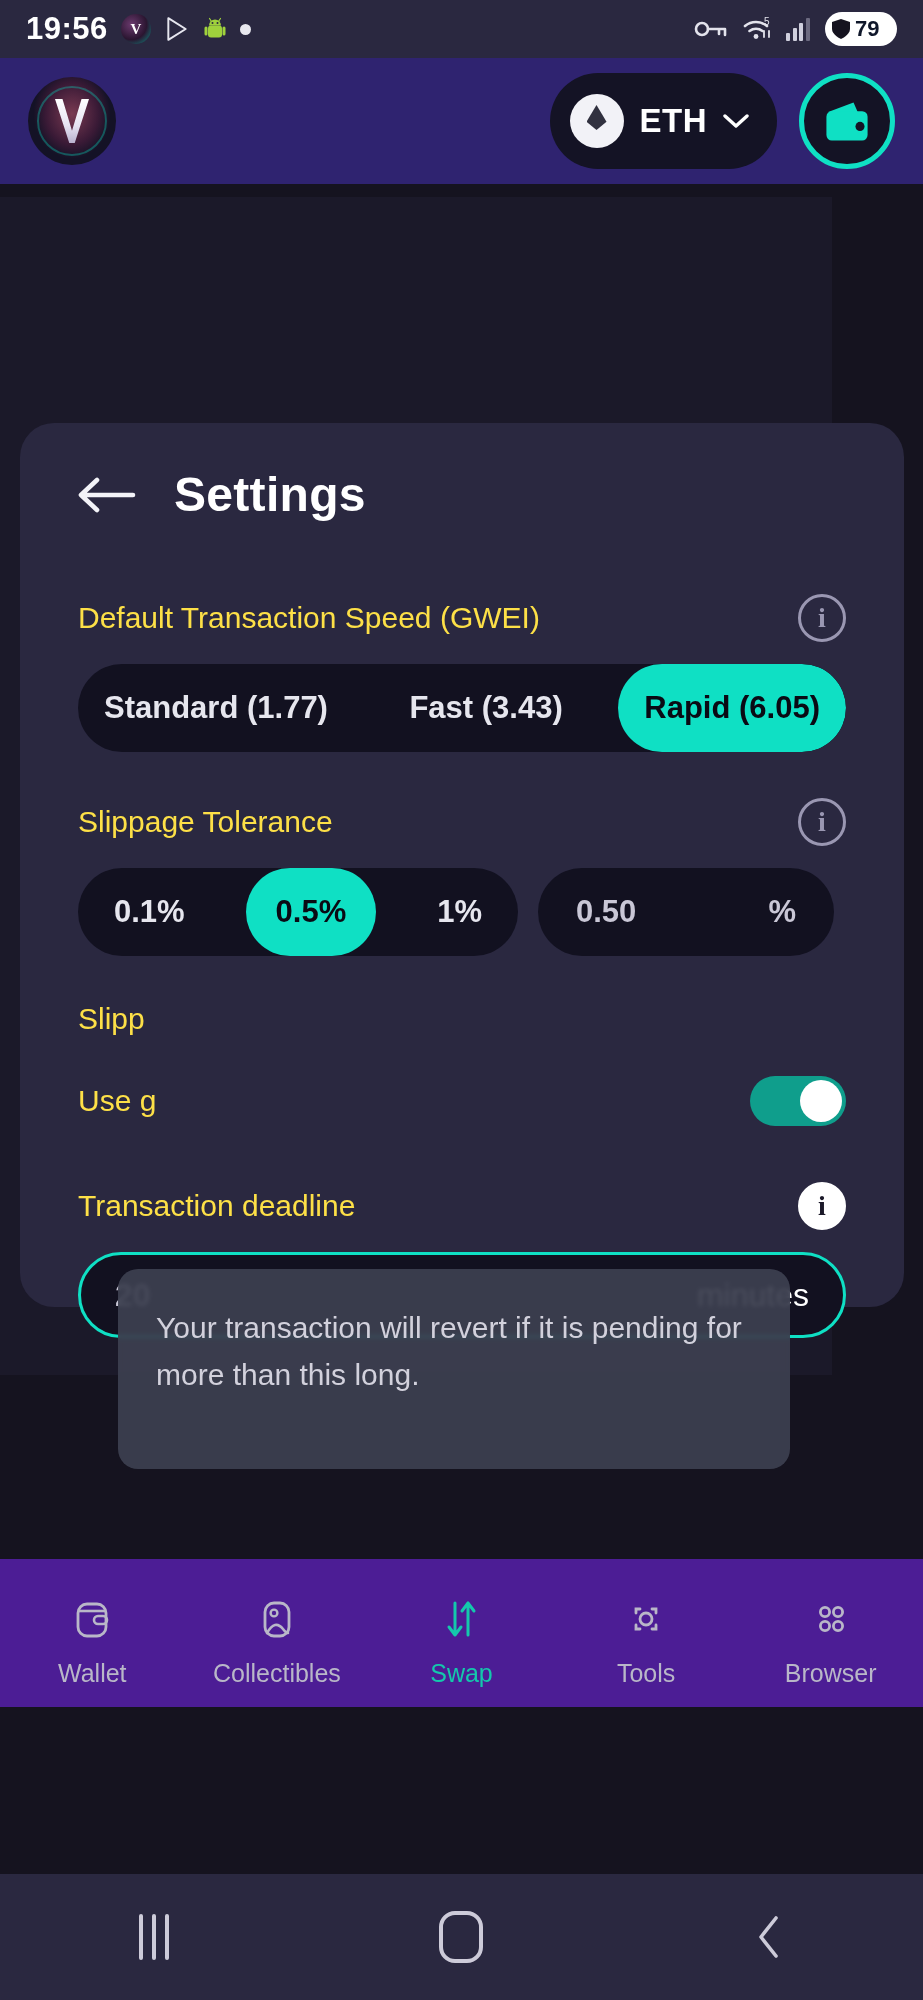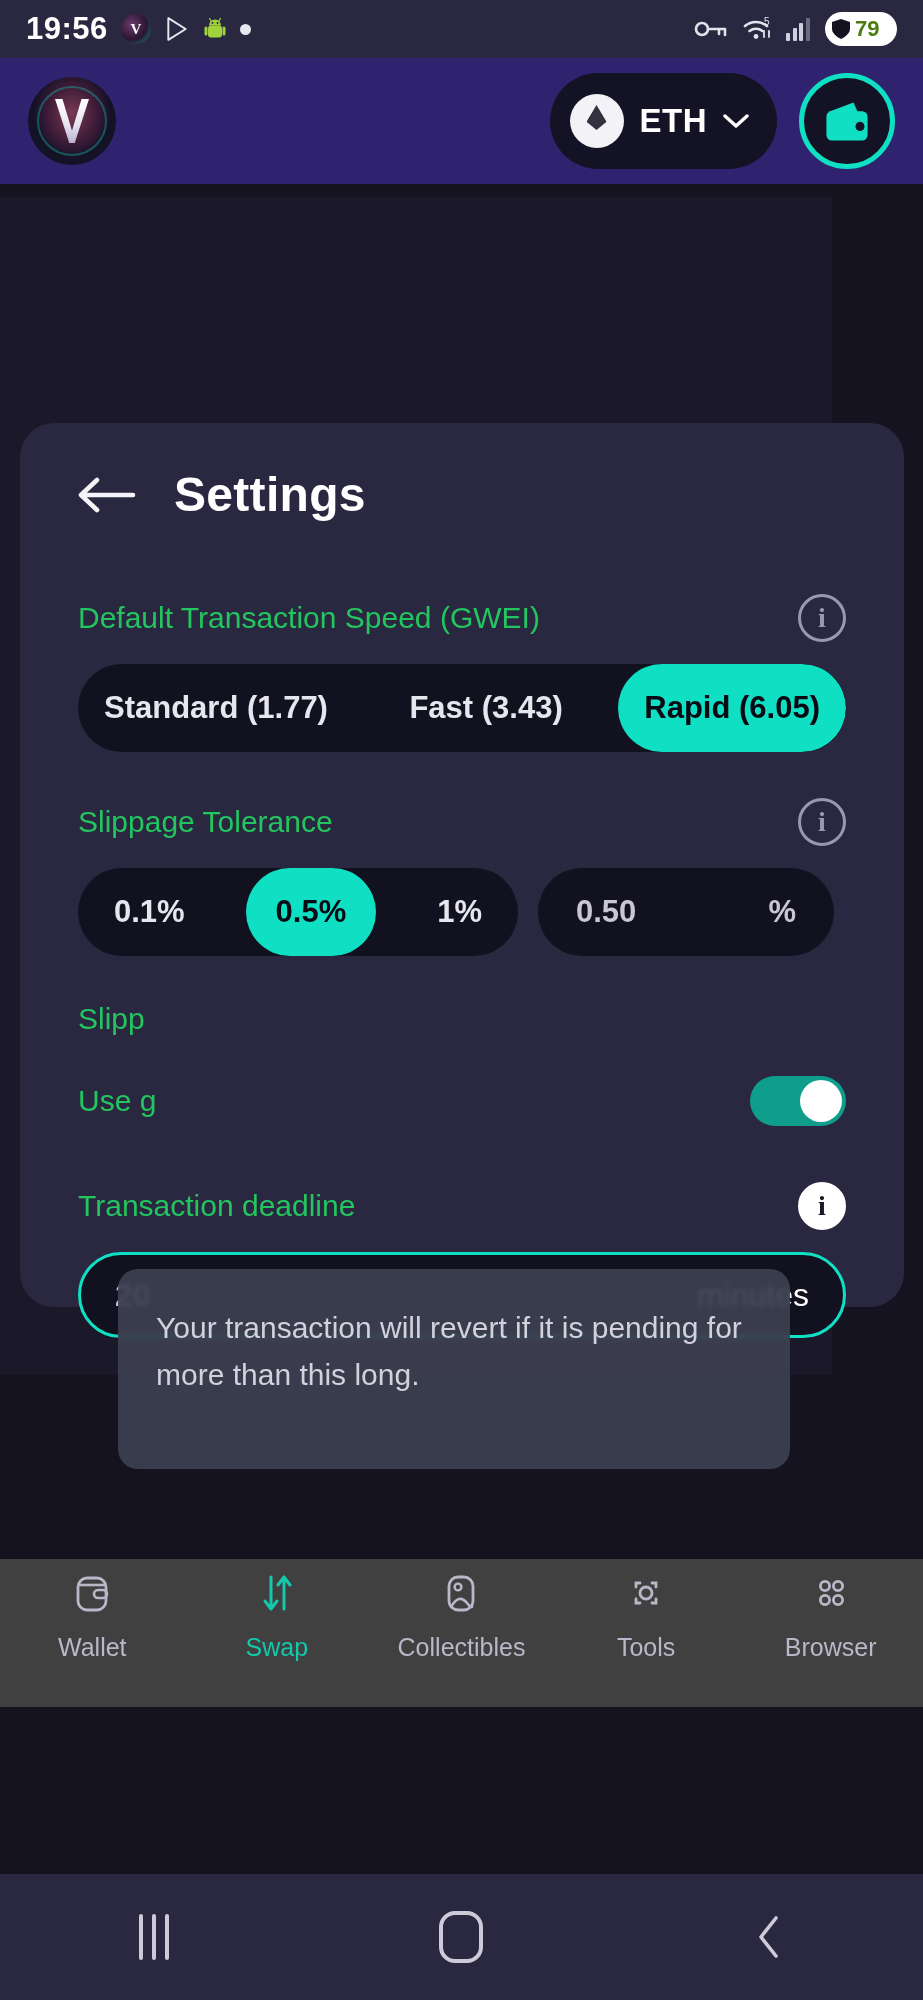--- a/index.html
+++ b/index.html
@@ -32,21 +32,21 @@
   .icon-dot { width:11px; height:11px; border-radius:50%; background:#e8e8ef; }
   .icon-key { width:34px; height:22px; }
   .icon-wifi { width:32px; height:26px; position:relative; }
   .icon-sig { width:26px; height:24px; display:flex; align-items:flex-end; gap:2.5px; }
   .icon-sig i { width:4px; background:#cfcfdd; display:block; border-radius:1px; }
   .battery {
     height:34px; min-width:72px; border-radius:17px; background:#ffffff;
     display:flex; align-items:center; gap:4px; padding:0 10px 0 6px;
   }
   .batt-glyph { width:20px; height:22px; }
-  .batt-num { color:#4d7c0f; font-size:22px; font-weight:700; }
+  .batt-num { color:#0f172a; font-size:22px; font-weight:700; }
 
   
   .appheader {
     position:absolute; top:58px; left:0; width:923px; height:126px;
     background:#2f2370;
     display:flex; align-items:center; padding:0 28px;
   }
   .brand-logo {
     width:88px; height:88px; border-radius:50%;
     background:
@@ -98,21 +98,21 @@
     padding:44px 58px 0 58px;
   }
   .card-head { display:flex; align-items:center; gap:38px; margin-bottom:72px; }
   .back-arrow { width:58px; height:36px; }
   .page-title { color:#ffffff; font-size:48px; font-weight:700; letter-spacing:.3px; }
 
   .sec-label-row {
     display:flex; align-items:center; justify-content:space-between;
     margin-bottom:22px;
   }
-  .sec-label { color:#22c55e; font-size:30px; }
+  .sec-label { color:#fde047; font-size:30px; }
   .info-icon {
     width:48px; height:48px; border-radius:50%;
     border:3px solid #9a97b2; color:#9a97b2;
     display:flex; align-items:center; justify-content:center;
     font-size:28px; font-weight:700; font-family:"Liberation Serif", serif;
     flex:0 0 auto;
   }
   .info-icon.solid {
     background:#ffffff; border-color:#ffffff; color:#1b1929;
   }
@@ -169,23 +169,23 @@
     background:rgba(60,64,80,.93);
     border-radius:20px;
     padding:36px 38px;
     backdrop-filter:blur(2px);
   }
   .tooltip p { color:#d2d1dc; font-size:30px; line-height:1.55; }
 
   
   .bottomnav {
     position:absolute; left:0; top:1362px; width:923px; height:148px;
-    background:#404040;
-    display:flex; justify-content:space-around;
-    padding-top:8px;
+    background:#4c1d95;
+    display:flex; align-items:center; justify-content:space-around;
+    padding-top:14px;
   }
   .nav-item {
     display:flex; flex-direction:column; align-items:center; gap:14px;
     width:160px;
   }
   .nav-ico { width:52px; height:52px; display:flex; align-items:center; justify-content:center; }
   .nav-label { color:#b9b7c8; font-size:25px; }
   .nav-item.active .nav-label { color:#14c8ac; }
 
   .sysnav {
@@ -358,38 +358,38 @@
       <div class="nav-item">
         <span class="nav-ico">
           <svg viewBox="0 0 48 48" width="48" height="48">
             <rect x="10" y="9" width="28" height="32" rx="9" fill="none" stroke="#b9b7c8" stroke-width="2.8"></rect>
             <path d="M11 16 H37" stroke="#b9b7c8" stroke-width="2.6"></path>
             <rect x="26" y="21" width="13" height="8" rx="4" fill="none" stroke="#b9b7c8" stroke-width="2.6"></rect>
           </svg>
         </span>
         <span class="nav-label">Wallet</span>
       </div>
-      <div class="nav-item active">
-        <span class="nav-ico">
-          <svg viewBox="0 0 48 48" width="48" height="48">
-            <path d="M18 8 V40 M18 40 L12 32 M18 40 L24 32" fill="none" stroke="#14c8ac" stroke-width="3" stroke-linecap="round" stroke-linejoin="round"></path>
-            <path d="M31 40 V8 M31 8 L25 16 M31 8 L37 16" fill="none" stroke="#14c8ac" stroke-width="3" stroke-linecap="round" stroke-linejoin="round"></path>
-          </svg>
-        </span>
-        <span class="nav-label">Swap</span>
-      </div>
       <div class="nav-item">
         <span class="nav-ico">
           <svg viewBox="0 0 48 48" width="48" height="48">
             <rect x="12" y="8" width="24" height="33" rx="9" fill="none" stroke="#b9b7c8" stroke-width="2.8"></rect>
             <circle cx="21" cy="18" r="3.4" fill="none" stroke="#b9b7c8" stroke-width="2.4"></circle>
             <path d="M14 38 Q22 24 30 34 Q33 38 35 38" fill="none" stroke="#b9b7c8" stroke-width="2.6" stroke-linecap="round"></path>
           </svg>
         </span>
         <span class="nav-label">Collectibles</span>
+      </div>
+      <div class="nav-item active">
+        <span class="nav-ico">
+          <svg viewBox="0 0 48 48" width="48" height="48">
+            <path d="M18 8 V40 M18 40 L12 32 M18 40 L24 32" fill="none" stroke="#14c8ac" stroke-width="3" stroke-linecap="round" stroke-linejoin="round"></path>
+            <path d="M31 40 V8 M31 8 L25 16 M31 8 L37 16" fill="none" stroke="#14c8ac" stroke-width="3" stroke-linecap="round" stroke-linejoin="round"></path>
+          </svg>
+        </span>
+        <span class="nav-label">Swap</span>
       </div>
       <div class="nav-item">
         <span class="nav-ico">
           <svg viewBox="0 0 48 48" width="48" height="48">
             <path d="M14 18 V14 H18 M30 14 H34 V18 M34 30 V34 H30 M18 34 H14 V30" fill="none" stroke="#b9b7c8" stroke-width="2.8" stroke-linecap="round"></path>
             <circle cx="24" cy="24" r="6" fill="none" stroke="#b9b7c8" stroke-width="2.8"></circle>
           </svg>
         </span>
         <span class="nav-label">Tools</span>
       </div>

